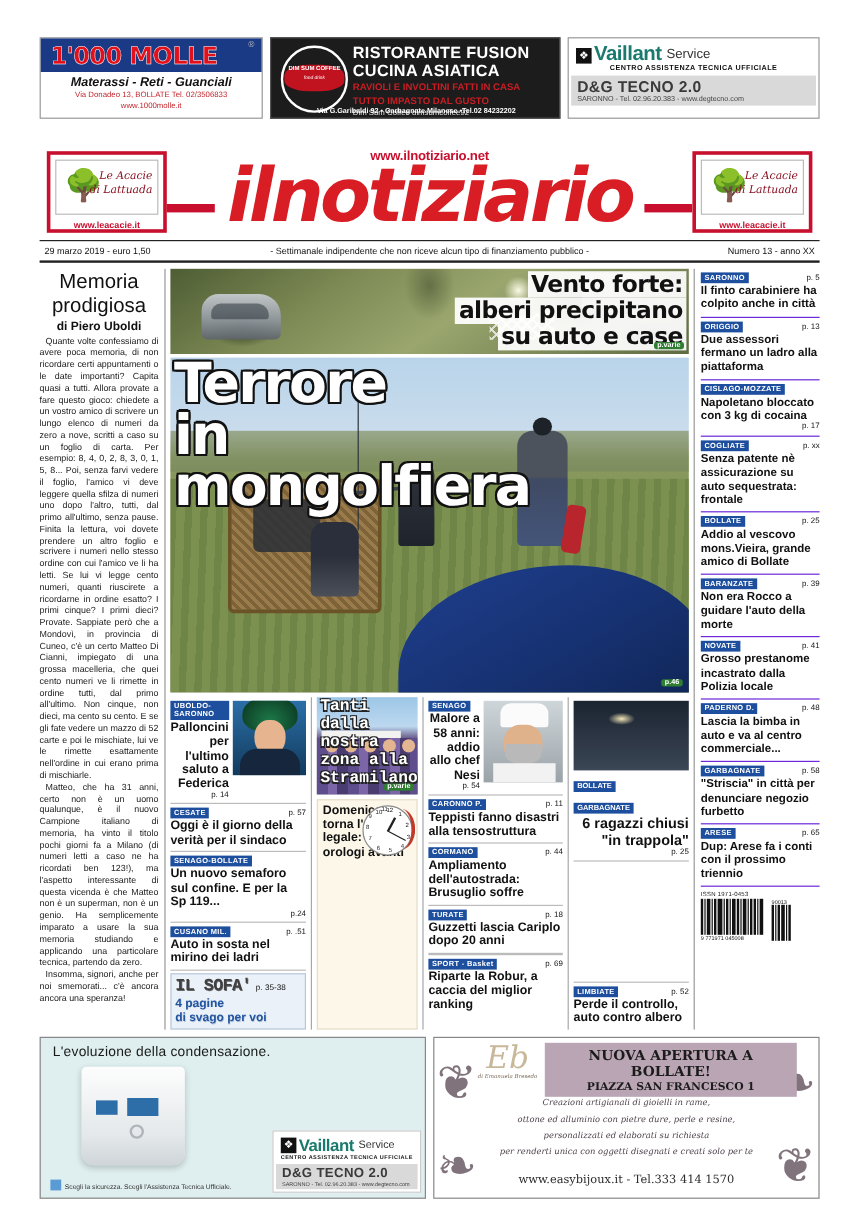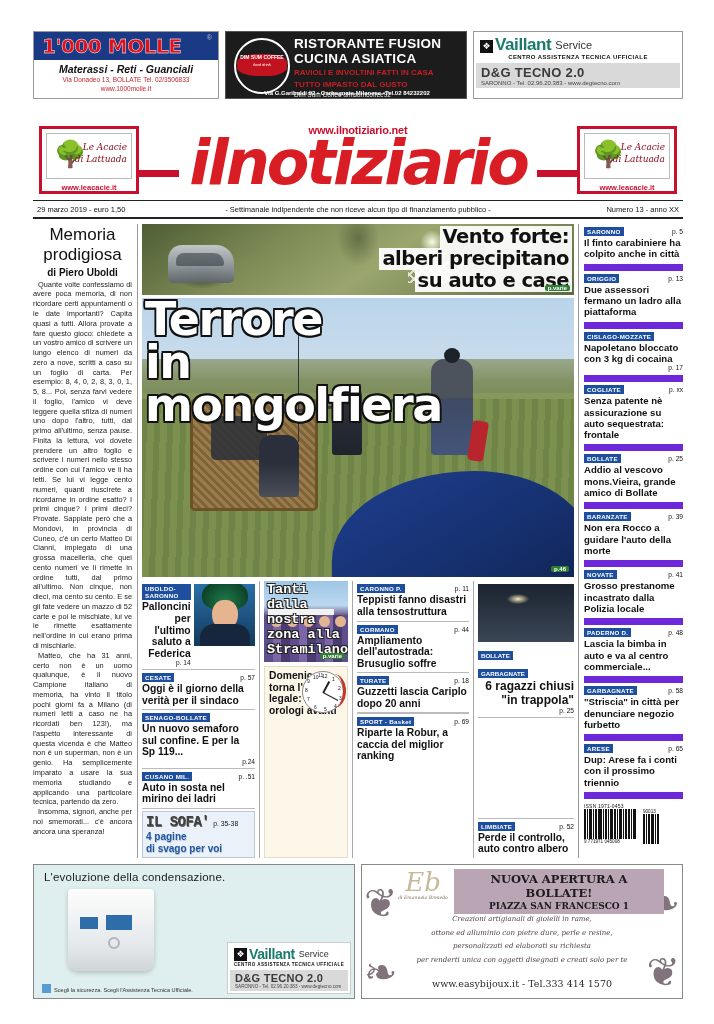--- a/index.html
+++ b/index.html
@@ -225,21 +225,21 @@
   .ora-t { font-weight: bold; font-size: 10.3px; line-height: 1.13; color: #111; }
   .clock { position: absolute; right: 3px; top: 4px; width: 42px; height: 42px; border-radius: 50%;
     border: 1px solid #8a8a8a; background: #fff; }
   .clock .num { position: absolute; font-size: 5px; color: #222; }
   .clock .hand { position: absolute; left: 50%; top: 50%; background: #222; transform-origin: 0 50%; }
   .clock .arrow { position: absolute; right: -3px; top: 2px; width: 20px; height: 34px;
     border-right: 3px solid #c0392b; border-radius: 0 60% 60% 0 / 0 50% 50% 0; }
 
   
   .rail { width: 113px; padding-left: 5px; border-left: 1px solid #999; }
-  .rail-item { border-bottom: 7px solid #6d28d9; padding: 3px 0 4px 0; }
+  .rail-item { border-bottom: 1px solid #6d28d9; padding: 3px 0 4px 0; }
   .rail-item:last-child { border-bottom: none; }
   .rail-h { font-weight: bold; font-size: 9.6px; line-height: 1.18; color: #111; margin-top: 1px; }
   .barcode { margin-top: 4px; display: flex; align-items: flex-end; gap: 6px; }
   .bc-issn { font-size: 5px; color: #111; letter-spacing: 0.2px; }
   .bars { height: 30px; display: flex; align-items: flex-end; }
   .bars i { display: block; height: 30px; background: #111; margin-right: 1px; }
   .bc-num { font-size: 4.6px; color: #111; }
 
   
   .botads { position: absolute; left: 33px; top: 864px; width: 650px; height: 135px; display: flex; gap: 6px; }
@@ -497,20 +497,35 @@
               <span class="hand" style="width:13px;height:1.6px;transform:rotate(-62deg);"></span>
               <span class="hand" style="width:17px;height:1.2px;transform:rotate(28deg);"></span>
               <span class="arrow"></span>
             </div>
           </div>
         </div>
 
         <div class="vline"></div>
 
         <div class="mb-col c3">
+          <div class="brief" style="display:flex;gap:3px;">
+            <div style="flex:1;">
+              <div class="tagline">
+                <span class="tagbox">SENAGO</span>
+              </div>
+              <div class="bh r">Malore a 58 anni: addio allo chef Nesi</div>
+              <div class="pg" style="text-align:right;">p. 54</div>
+            </div>
+            <div class="ph-chef">
+              <div class="hat"></div>
+              <div class="fc"></div>
+              <div class="beard"></div>
+              <div class="jk"></div>
+            </div>
+          </div>
 
           <div class="brief">
             <div class="tagline">
               <span class="tagbox">CARONNO P.</span>
               <span class="pg">p. 11</span>
             </div>
             <div class="bh">Teppisti fanno disastri alla tensostruttura</div>
           </div>
 
           <div class="brief">

